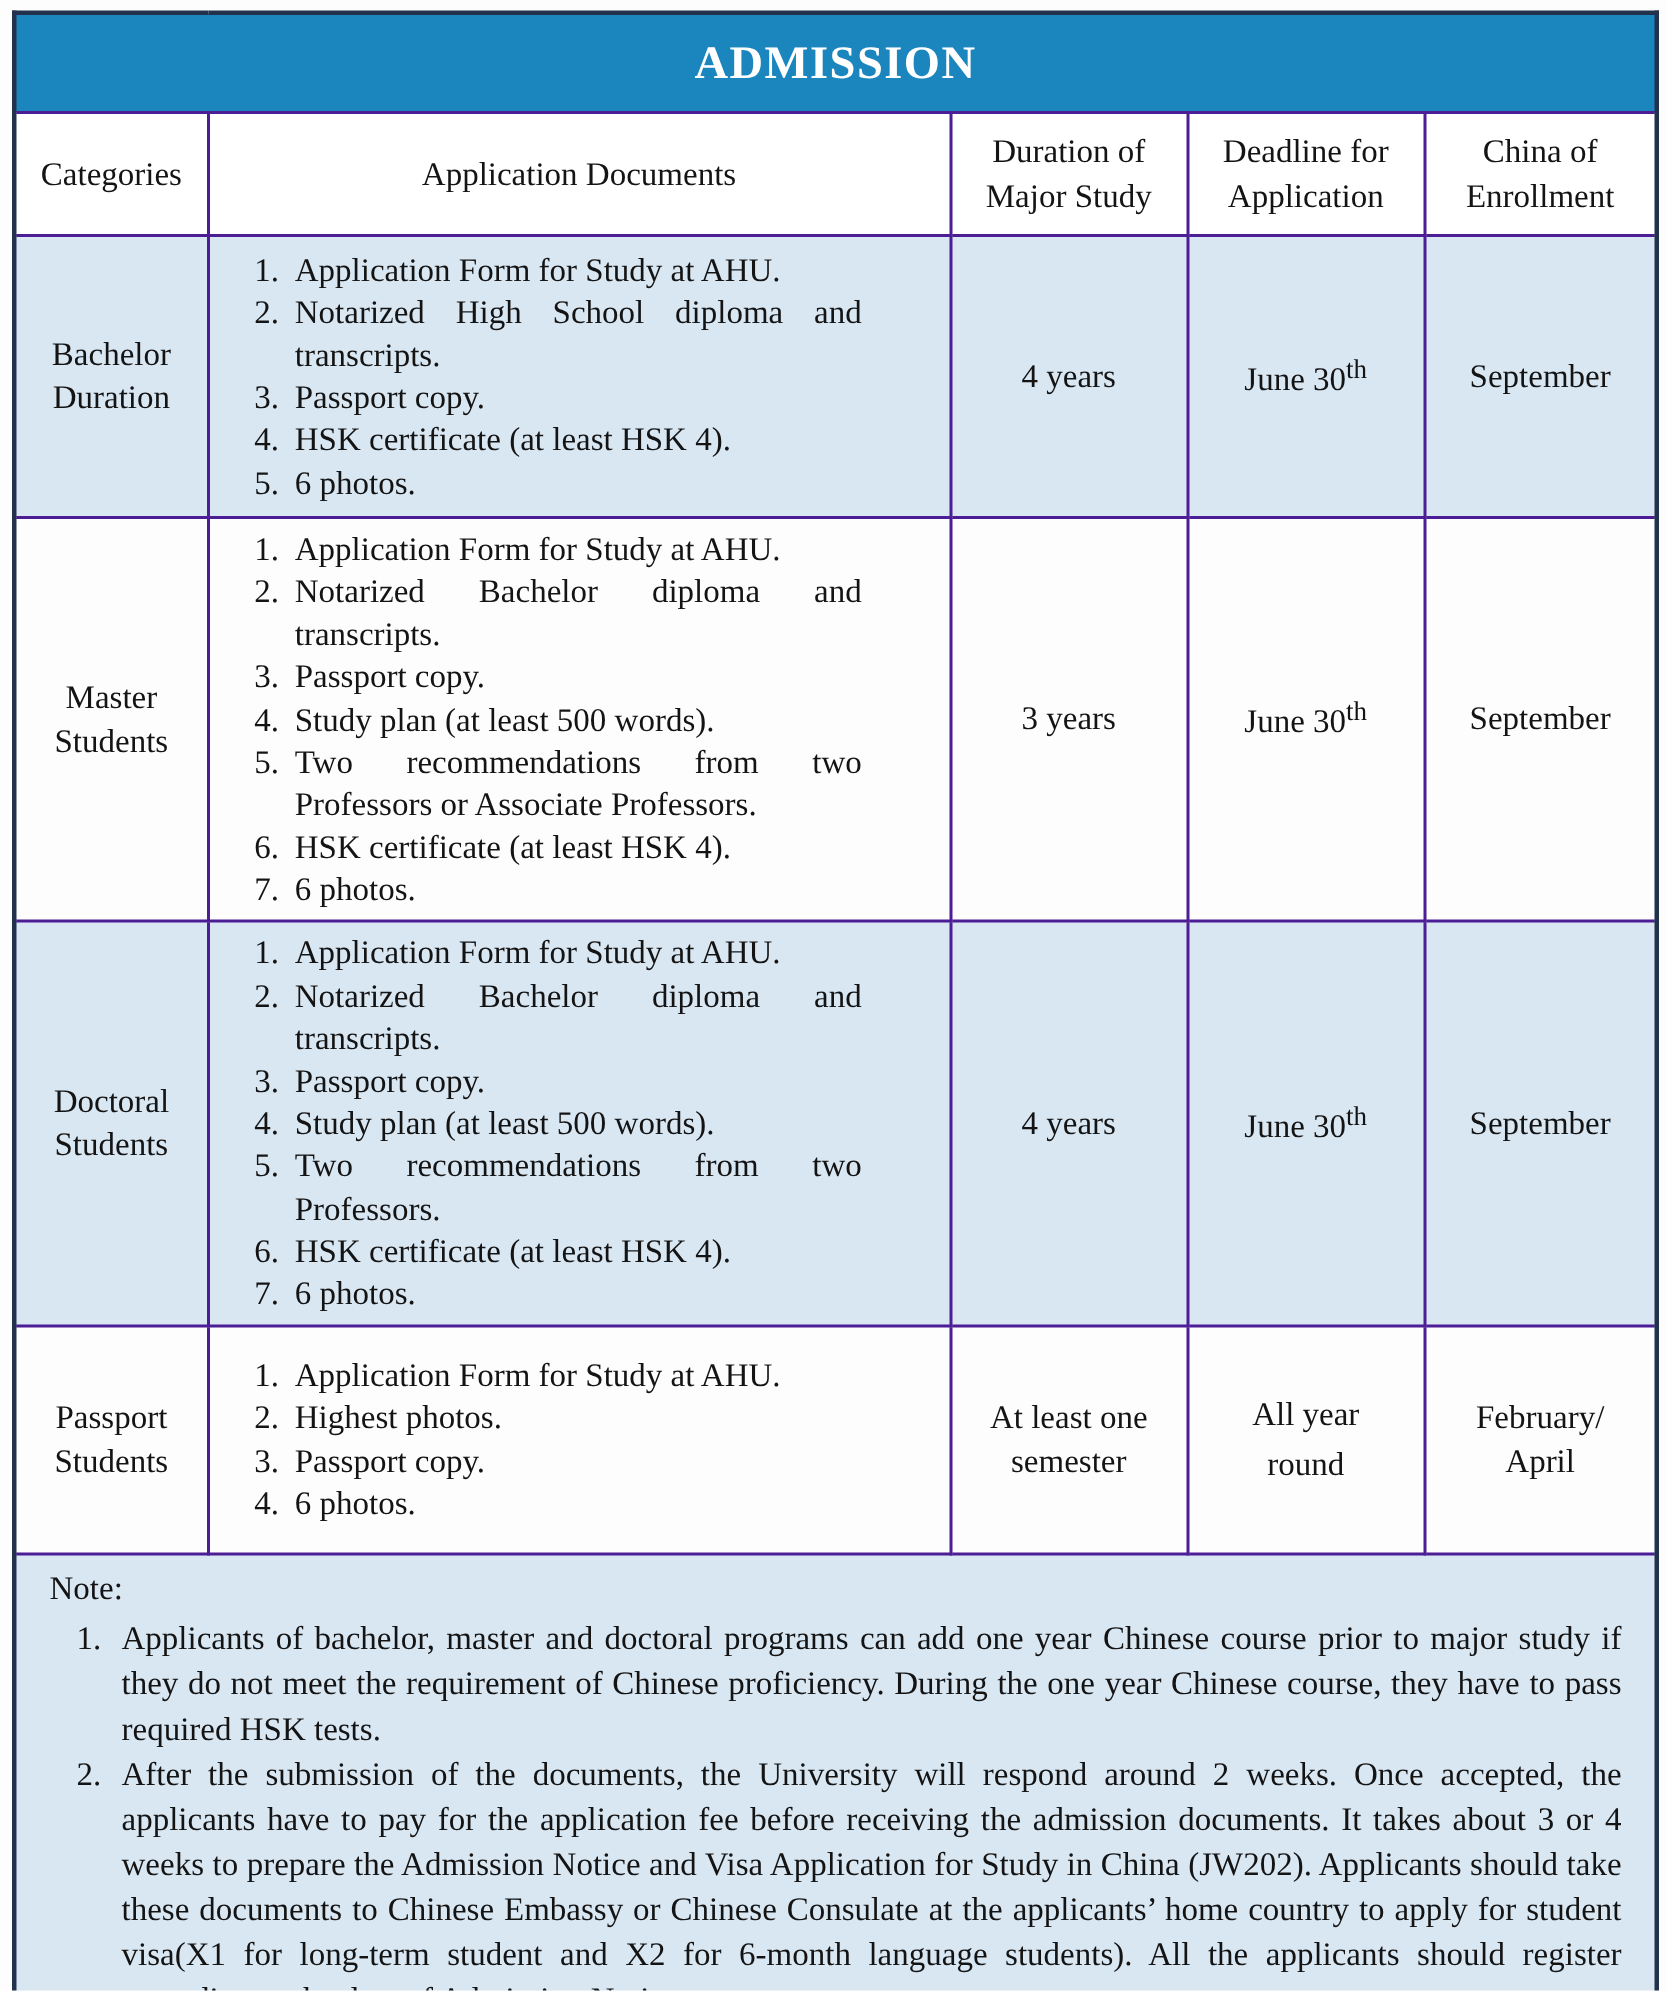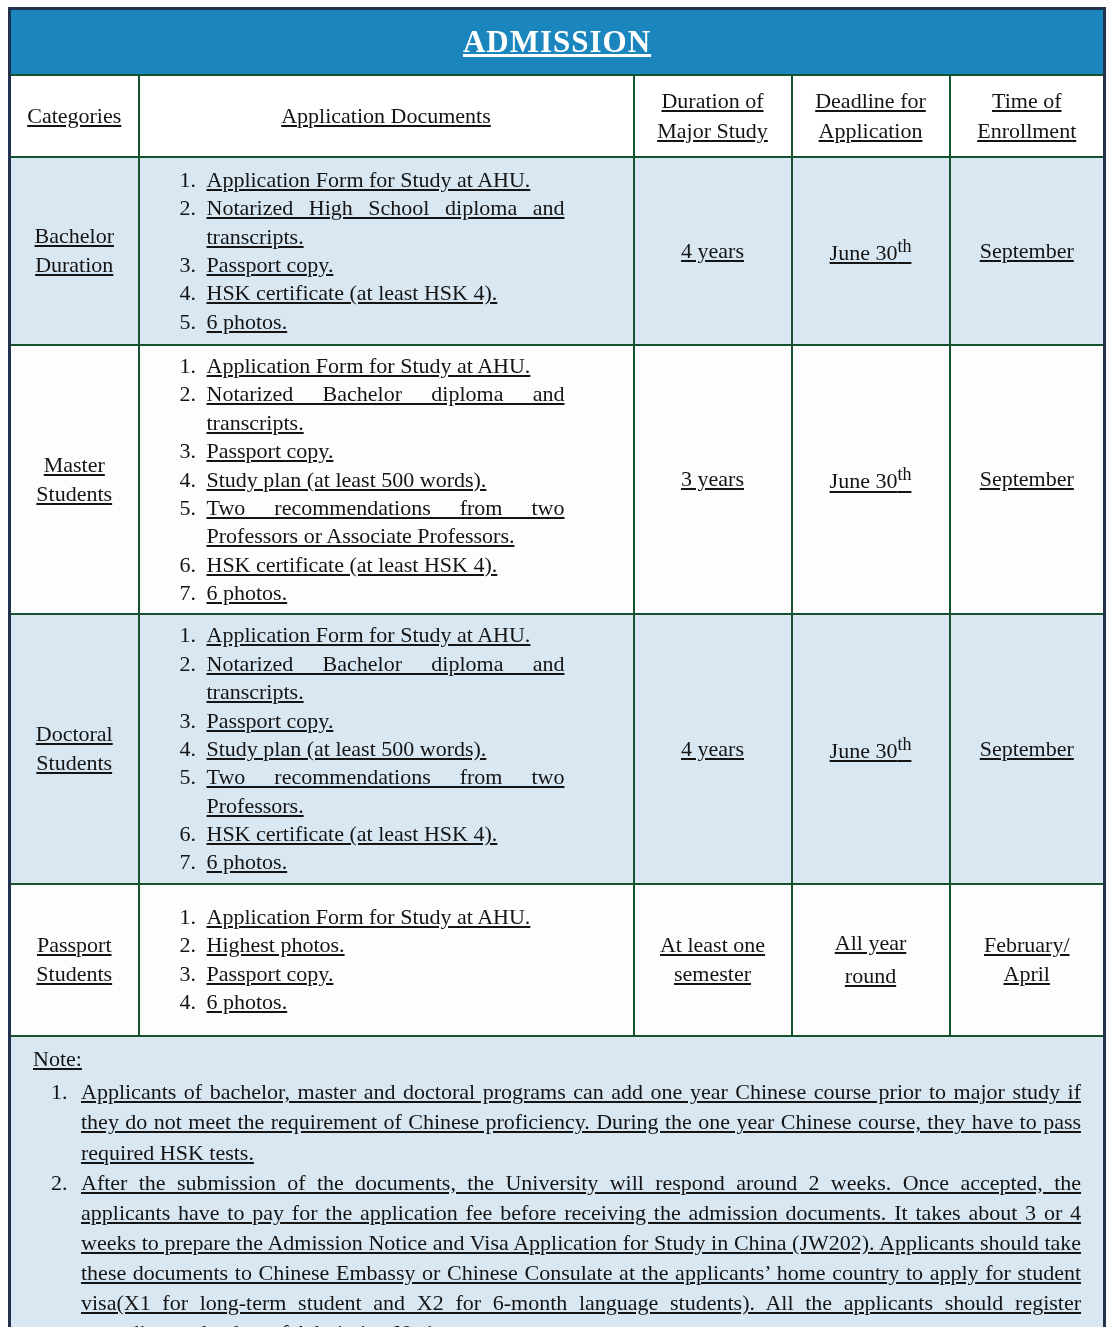--- a/index.html
+++ b/index.html
@@ -17,23 +17,22 @@
   .page {
     padding: 7px 8px 0 8px;
   }
   table.admission {
     border-collapse: collapse;
     table-layout: fixed;
     width: 1095px;
     border: 3px solid #22324c;
   }
   th, td {
-    border: 2px solid #14532d;
+    border: 2px solid #4c1d95;
     vertical-align: middle;
-    text-decoration: underline;
   }
   
   .title-bar {
     background: #1b86bd;
     color: #ffffff;
     font-size: 31px;
     font-weight: bold;
     letter-spacing: 1px;
     text-align: center;
     height: 62px;
@@ -61,21 +60,21 @@
     font-size: 22px;
     line-height: 1.3;
     white-space: pre-line;
     padding: 2px;
   }
   .ctr sup {
     font-size: 18px;
     white-space: normal;
   }
   .docs {
-    padding: 6px 10px;
+    padding: 6px 0;
   }
   .docs ol {
     margin: 0;
     padding-left: 52px;
     padding-right: 58px;
     font-size: 22px;
     line-height: 1.29;
     text-align: justify;
   }
   .docs li {
@@ -121,21 +120,21 @@
       <tr>
         <th colspan="5" class="title-bar">ADMISSION</th>
       </tr>
       <tr class="col-headers">
         <th>Categories</th>
         <th>Application Documents</th>
         <th>Duration of
 Major Study</th>
         <th>Deadline for
 Application</th>
-        <th>Time of
+        <th>China of
 Enrollment</th>
       </tr>
     </thead>
     <tbody>
       <tr class="data-row row-bachelor">
         <td class="cat">Bachelor
 Duration</td>
         <td class="docs">
           <ol>
               <li>Application Form for Study at AHU.</li>

